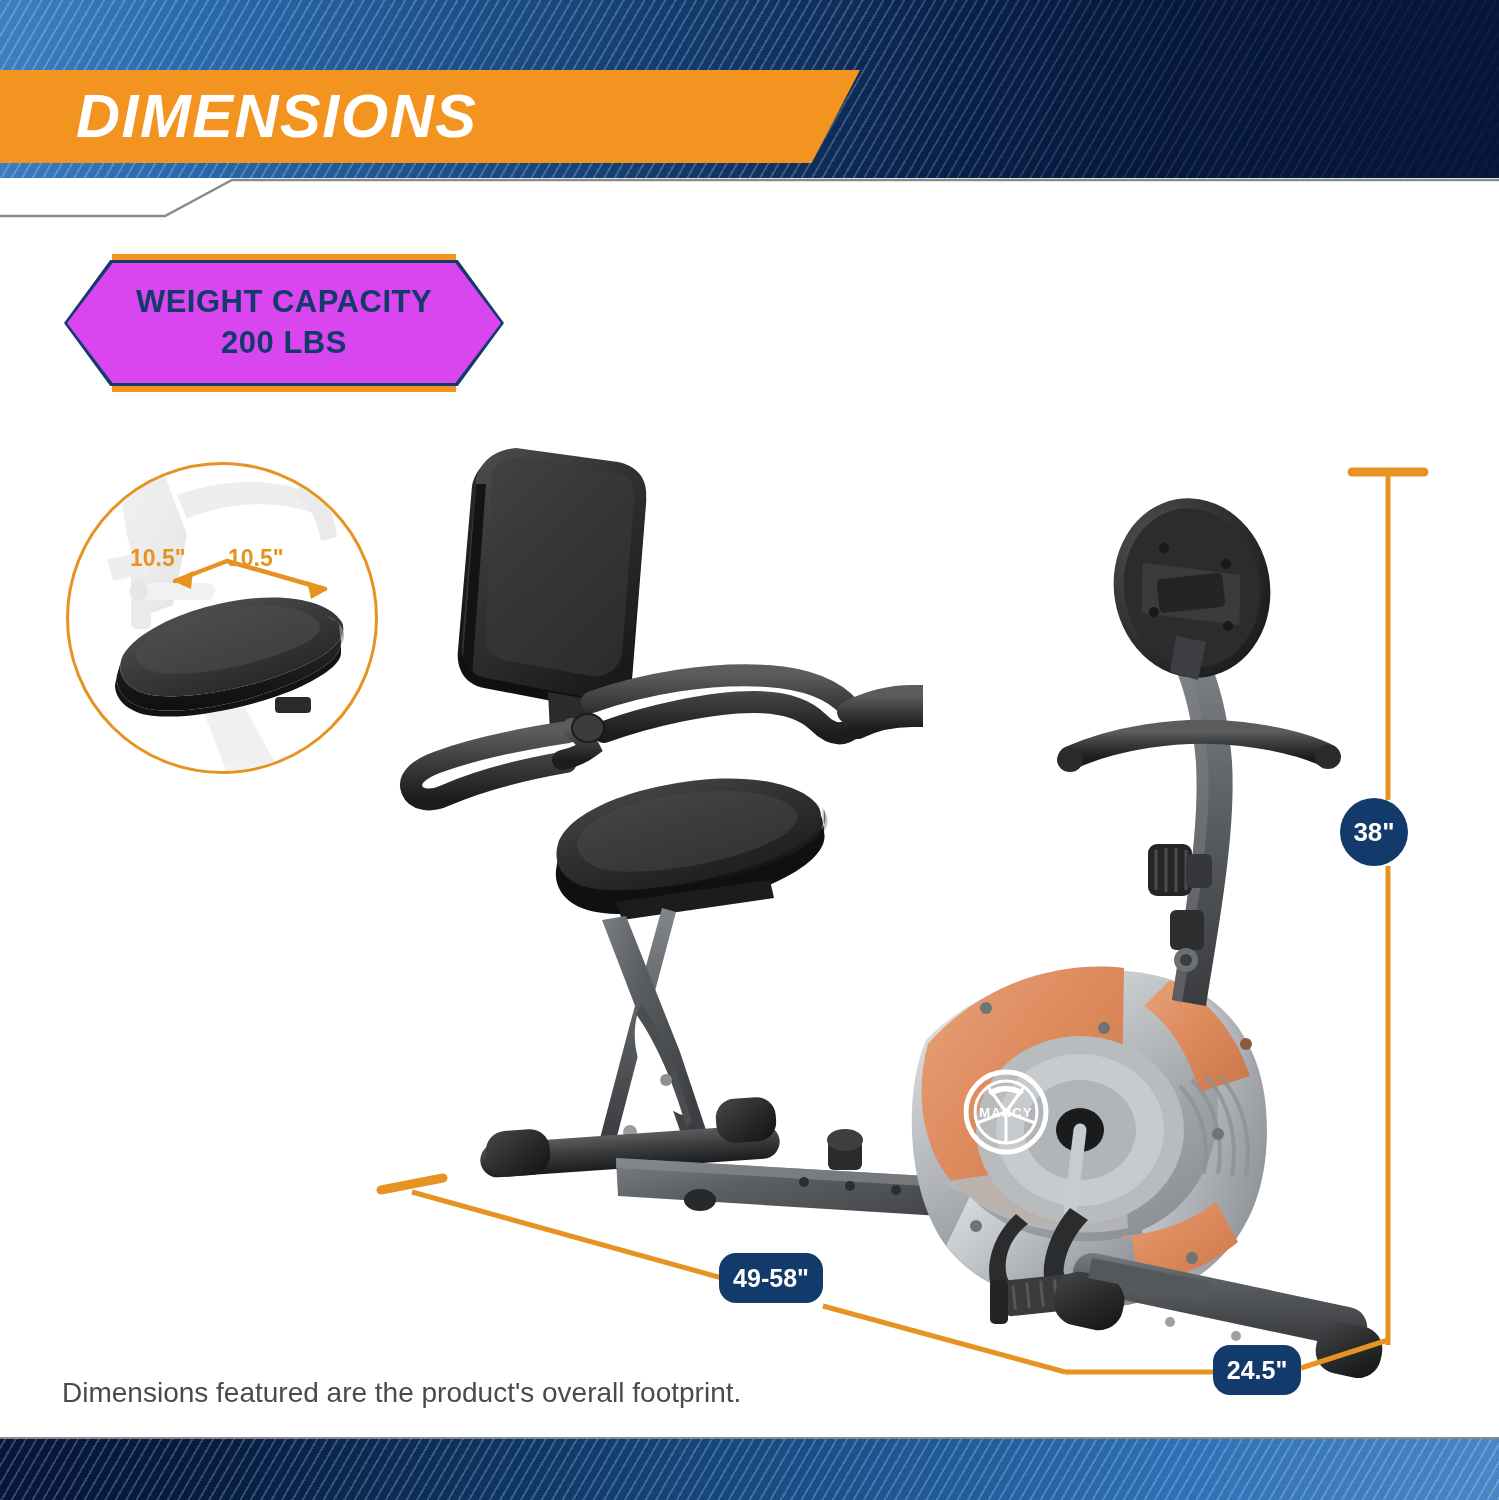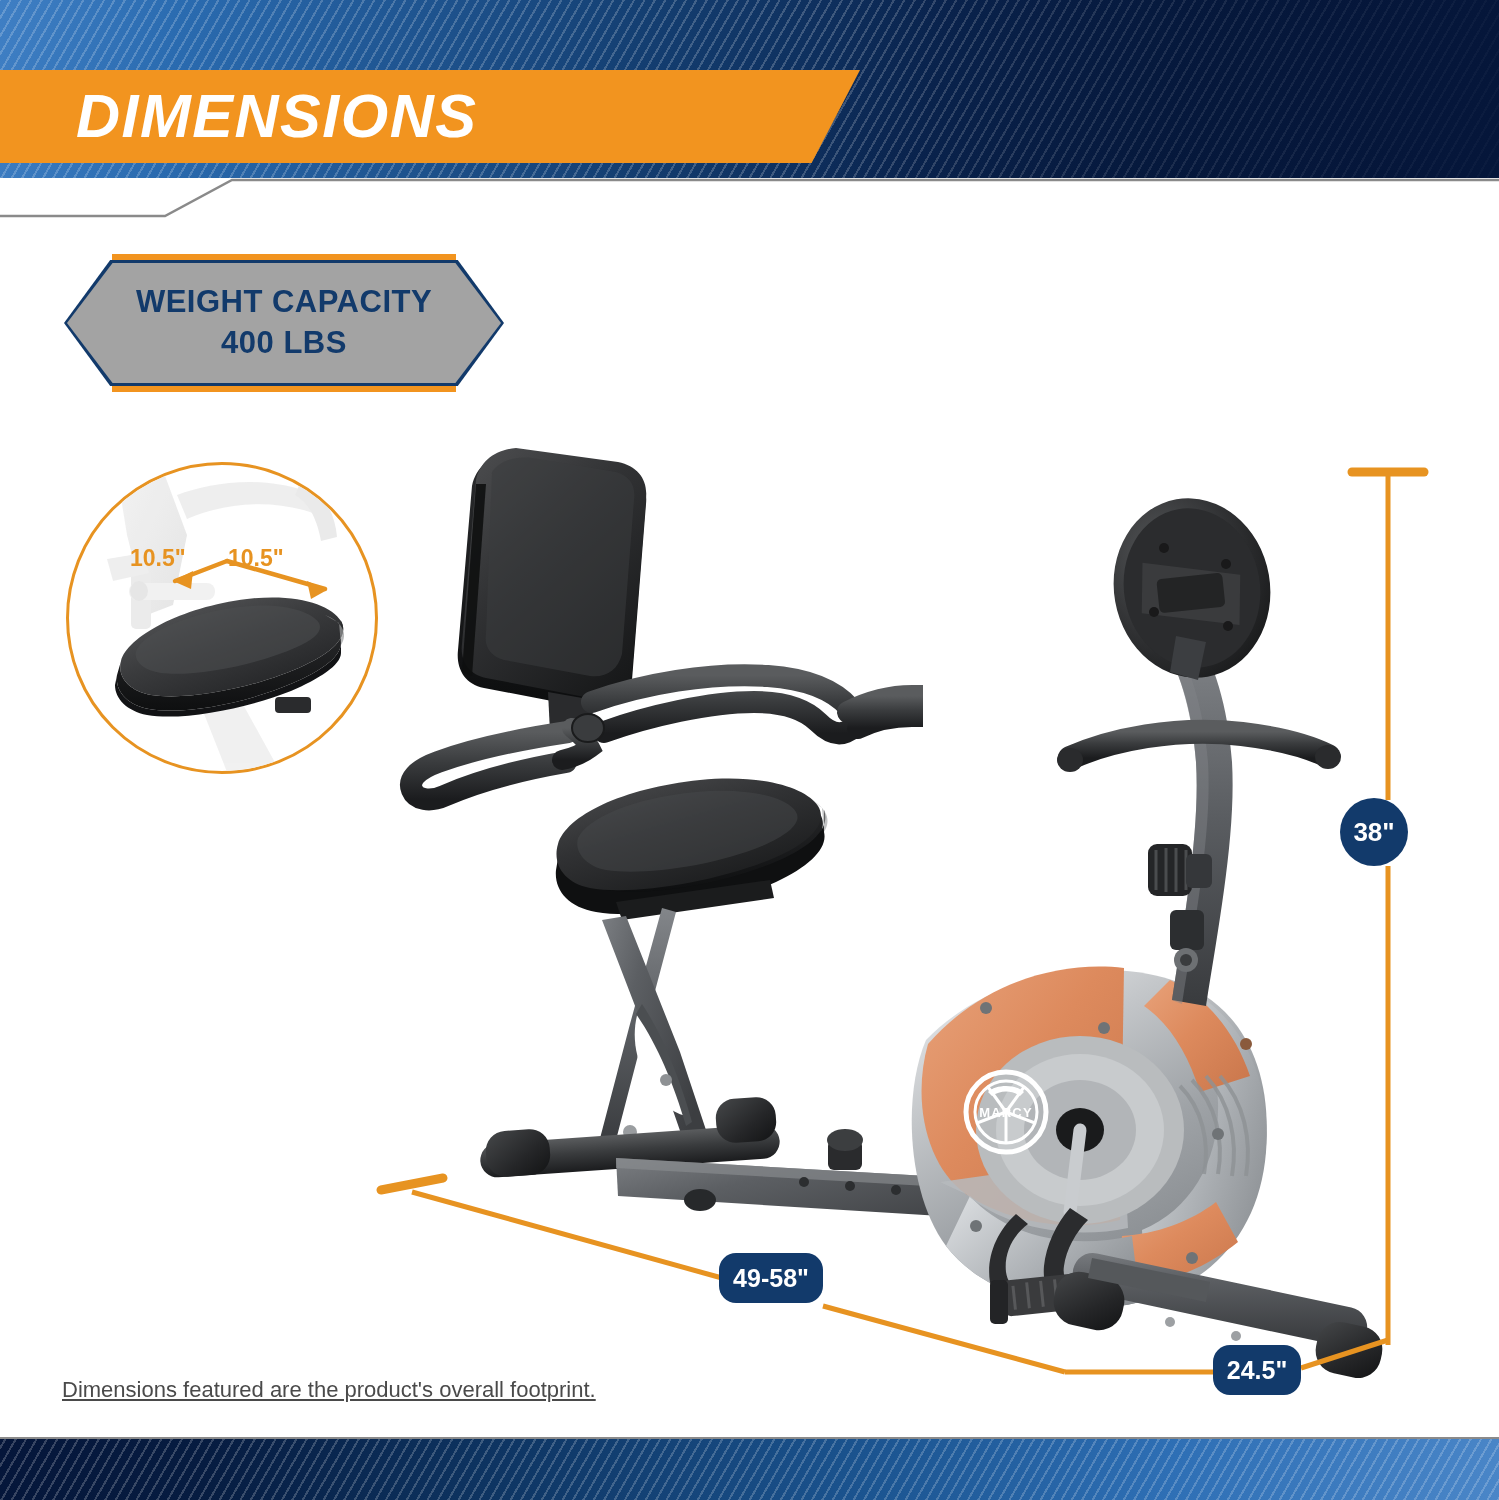--- a/index.html
+++ b/index.html
@@ -83,21 +83,21 @@
     position: absolute;
     left: 0; top: 6px;
     width: 440px; height: 126px;
     background: #123a6b;
     clip-path: polygon(10.5% 0, 89.5% 0, 100% 50%, 89.5% 100%, 10.5% 100%, 0 50%);
   }
   .wc-hex-inner {
     position: absolute;
     left: 3px; top: 9px;
     width: 434px; height: 120px;
-    background: #a3a3a3;
+    background: #d946ef;
     clip-path: polygon(10.5% 0, 89.5% 0, 100% 50%, 89.5% 100%, 10.5% 100%, 0 50%);
     display: flex;
     flex-direction: column;
     align-items: center;
     justify-content: center;
   }
   .wc-line {
     color: #123a6b;
     font-size: 31px;
     font-weight: bold;
@@ -169,23 +169,22 @@
     width: 88px; height: 50px;
     border-radius: 17px;
     font-size: 25px;
   }
 
   
   .footnote {
     position: absolute;
     left: 62px; top: 1377px;
     color: #4a4a4a;
-    font-size: 22px;
+    font-size: 28px;
     white-space: nowrap;
-    text-decoration: underline;
   }
 
   
   .footer-band {
     position: absolute;
     left: 0; bottom: 0;
     width: 1499px; height: 61px;
     background:
       repeating-linear-gradient(
         -60deg,
@@ -218,21 +217,21 @@
   <svg class="header-step-line" width="1499" height="44" viewBox="0 0 1499 44">
     <polyline points="0,40 165,40 232,4 1499,4" fill="none" stroke="#8a8a8a" stroke-width="2.5"></polyline>
   </svg>
 
   <div class="wc-wrap">
     <div class="wc-orange-top"></div>
     <div class="wc-orange-bot"></div>
     <div class="wc-hex-border"></div>
     <div class="wc-hex-inner">
       <div class="wc-line">WEIGHT CAPACITY</div>
-      <div class="wc-line">400 LBS</div>
+      <div class="wc-line">200 LBS</div>
     </div>
   </div>
 
   <div class="inset">
     <div class="inset-circle">
       <svg class="inset-svg" width="312" height="312" viewBox="0 0 312 312">
         <defs>
           <linearGradient id="ghostFrame" x1="0" y1="0" x2="1" y2="1">
             <stop offset="0%" stop-color="#f2f2f2"></stop>
             <stop offset="100%" stop-color="#e2e2e2"></stop>

